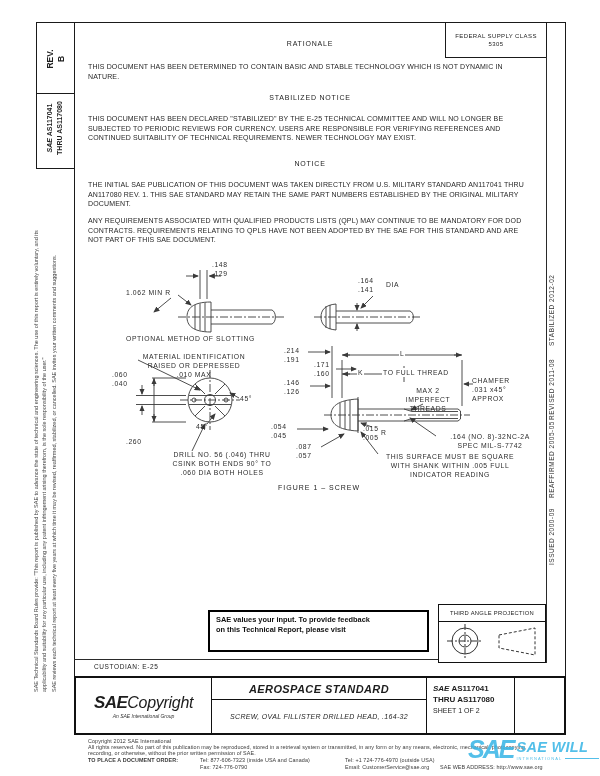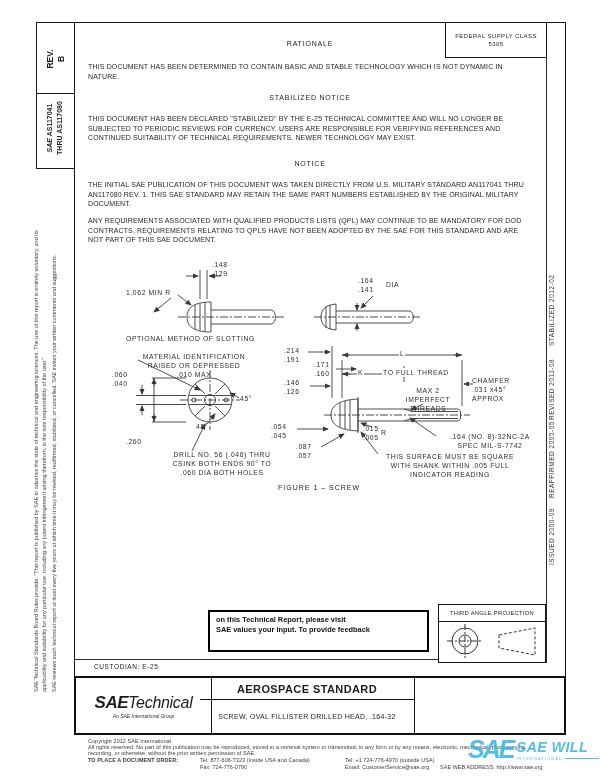--- a/index.html
+++ b/index.html
@@ -218,52 +218,57 @@
 INDICATOR READING</span>
     <span class="caption" style="left:204px;top:236px;">FIGURE 1 – SCREW</span>
   </div>
 
   <div class="rot stamp" style="left:548px;top:346px;">STABILIZED 2012-02</div>
   <div class="rot stamp" style="left:548px;top:420px;">REVISED 2011-08</div>
   <div class="rot stamp" style="left:548px;top:498px;">REAFFIRMED 2005-05</div>
   <div class="rot stamp" style="left:548px;top:565px;">ISSUED 2000-09</div>
 
   <div class="feedback">
+    <div>SAE values your input. To provide feedback</div>
     <div>on this Technical Report, please visit</div>
-    <div>SAE values your input. To provide feedback</div>
   </div>
 
   <div class="tap">
     <div class="tap-h">THIRD ANGLE PROJECTION</div>
     <svg width="104" height="40" viewBox="0 0 104 40">
       <g stroke="#333" stroke-width="1" fill="none">
         <circle cx="26" cy="19" r="13"></circle>
         <circle cx="26" cy="19" r="6"></circle>
         <path d="M8,19 L44,19" stroke-dasharray="6 2 2 2"></path>
         <path d="M26,2 L26,36" stroke-dasharray="6 2 2 2"></path>
         <path d="M60,13 L96,6 L96,33 L60,26 Z" stroke-dasharray="3 2"></path>
       </g>
     </svg>
   </div>
 
   <div class="hline" style="left:74px;top:659px;width:364px;"></div>
   <div class="custodian">CUSTODIAN:  E-25</div>
 
   <div class="footer">
     <div class="fcell" style="left:0;width:136px;border-right:1.5px solid #111;display:flex;flex-direction:column;align-items:center;justify-content:center;">
-      <div><span class="flogo-big">SAE</span><span class="flogo-rest">Technical</span></div>
+      <div><span class="flogo-big">SAE</span><span class="flogo-rest">Copyright</span></div>
       <div class="flogo-sub">An SAE International Group</div>
     </div>
-    <div class="fcell" style="left:124px;width:215px;border-right:1.5px solid #111;">
+    <div class="fcell" style="left:136px;width:215px;border-right:1.5px solid #111;font-style:italic;">
       <div style="height:21px;border-bottom:1.2px solid #111;display:flex;align-items:center;justify-content:center;">
         <span class="ftitle">AEROSPACE STANDARD</span>
       </div>
       <div style="height:33px;display:flex;align-items:center;justify-content:center;">
         <span class="fsub">SCREW, OVAL FILLISTER DRILLED HEAD, .164-32</span>
       </div>
+    </div>
+    <div class="fcell" style="left:351px;width:88px;border-right:1.5px solid #111;padding:5px 6px;font-size:8px;font-weight:bold;line-height:11px;">
+      <div><span class="saelogo">SAE</span> <span>AS117041</span></div>
+      <div>THRU AS117080</div>
+      <div style="font-weight:normal;font-size:7px;">SHEET 1 OF 2</div>
     </div>
   </div>
 
   <div class="legal" style="left:88px;top:738px;">Copyright 2012 SAE International</div>
   <div class="legal" style="left:88px;top:744px;width:470px;">All rights reserved. No part of this publication may be reproduced, stored in a retrieval system or transmitted, in any form or by any means, electronic, mechanical, photocopying,</div>
   <div class="legal" style="left:88px;top:750px;width:470px;">recording, or otherwise, without the prior written permission of SAE.</div>
   <div class="legal b" style="left:88px;top:757px;">TO PLACE A DOCUMENT ORDER:</div>
   <div class="legal" style="left:200px;top:757px;">Tel: 877-606-7323 (inside USA and Canada)</div>
   <div class="legal" style="left:345px;top:757px;">Tel: +1 724-776-4970 (outside USA)</div>
   <div class="legal" style="left:200px;top:764px;">Fax: 724-776-0790</div>

